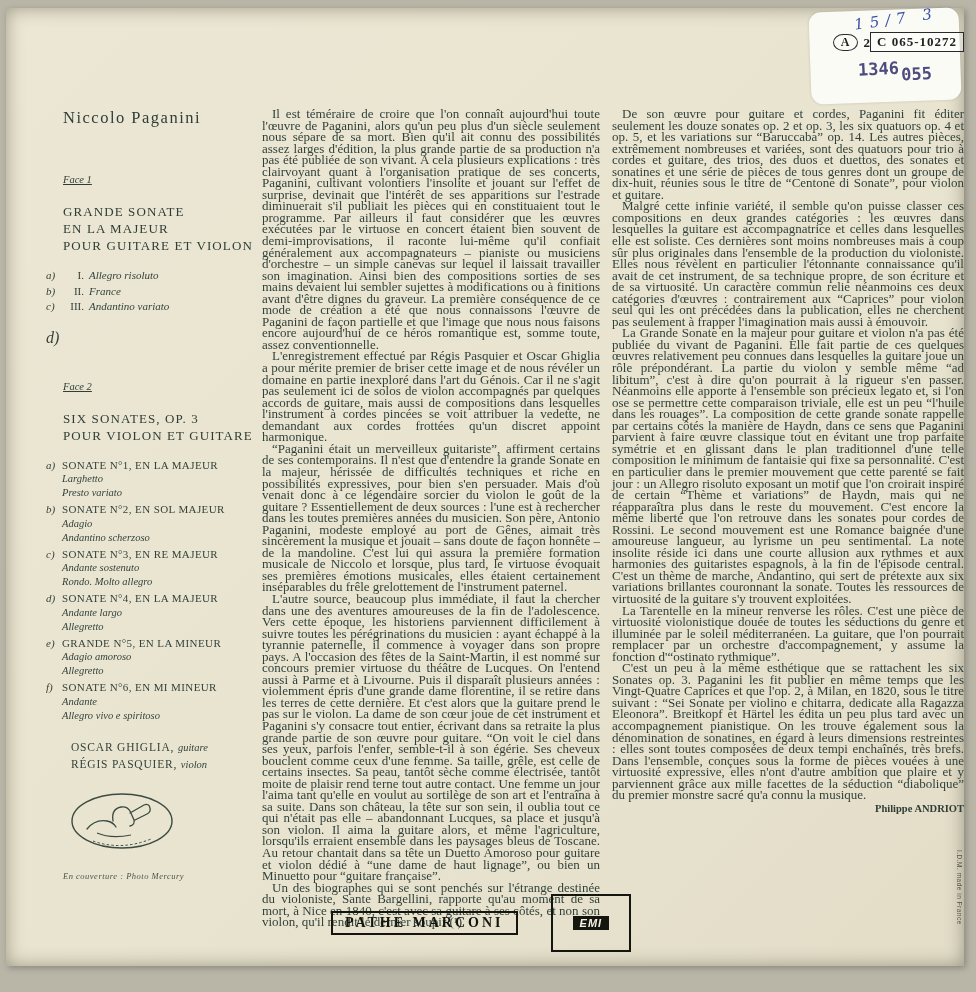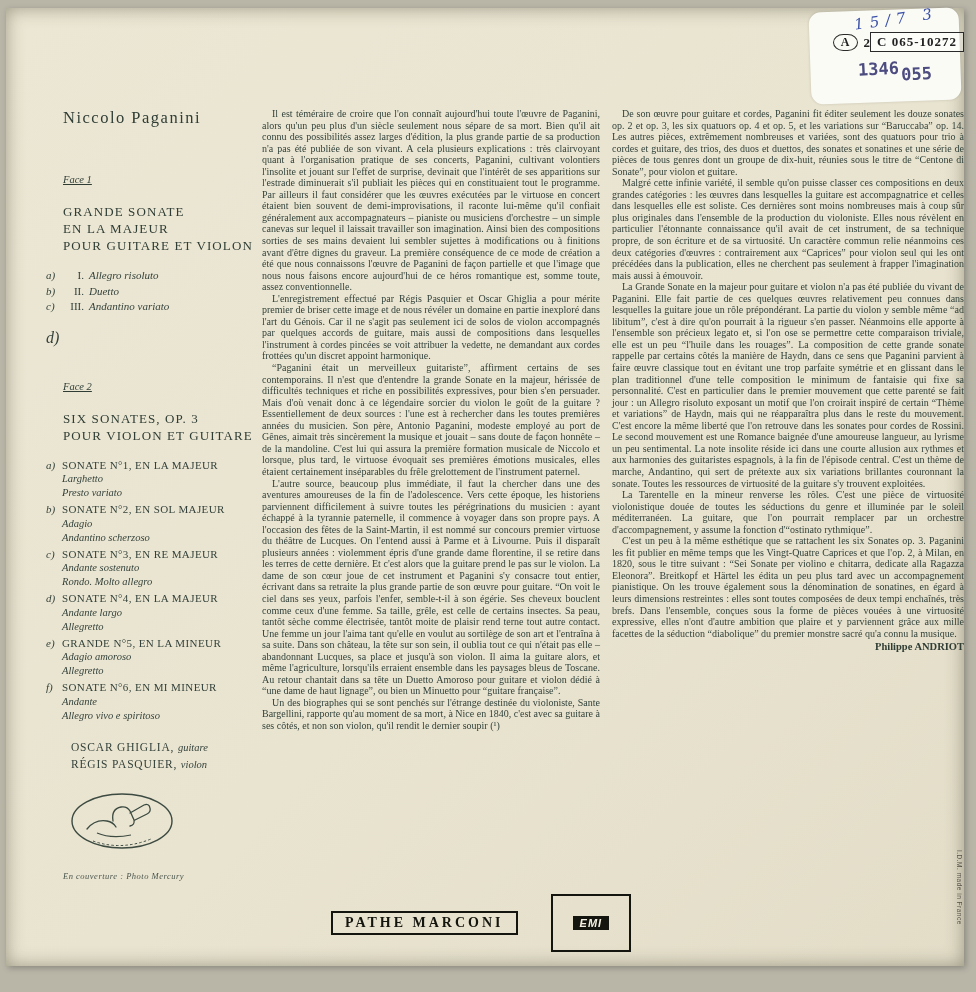--- a/index.html
+++ b/index.html
@@ -42,21 +42,21 @@
   .son-mv{font-style:italic;font-size:10.5px;line-height:14px;}
   .artists{margin-top:16px;margin-left:8px;}
   .artist-line{font-size:11.5px;letter-spacing:.8px;line-height:16px;}
   .artist-role{font-style:italic;letter-spacing:0;font-size:10.5px;}
   .logo-wrap{margin-top:18px;margin-left:4px;}
   .cover-credit{font-style:italic;font-size:8.5px;color:#4a554c;margin-top:14px;letter-spacing:.5px;}
   
   .col-mid{position:absolute;left:256px;top:100px;width:338px;}
   .col-right{position:absolute;left:606px;top:100px;width:352px;}
   .notes p{
-    margin:0;font-size:10px;line-height:11.55px;text-align:justify;
+    margin:0;font-size:13px;line-height:11.55px;text-align:justify;
     text-indent:10px;color:#31413a;
   }
   .signature{font-size:10.5px;font-weight:bold;text-align:right;margin-top:2px;color:#2f3d35;}
   .footnote{margin-top:22px;font-size:7.8px;line-height:9.8px;color:#4a564d;text-align:justify;}
   
   .footer{position:absolute;left:0;right:8px;bottom:14px;display:flex;justify-content:center;gap:10px;align-items:center;}
   .pathe-box{border:2px solid #15150f;padding:2px 12px;font-size:14px;font-weight:bold;letter-spacing:3px;color:#15150f;}
   .emi-box{border:2px solid #15150f;padding:20px;margin-left:23px;}
   .emi-inner{background:#15150f;color:#f4f0e2;font-weight:bold;font-style:italic;font-size:11px;padding:1px 7px;letter-spacing:1px;font-family:"Liberation Sans",sans-serif;}
   .edge-text{position:absolute;right:1px;top:842px;writing-mode:vertical-rl;font-size:6.5px;color:#55514a;font-family:"Liberation Sans",sans-serif;letter-spacing:.5px;}
@@ -89,21 +89,21 @@
 POUR GUITARE ET VIOLON</div>
 
     <div class="mv-row">
       <span class="mv-prefix">a)</span>
       <span class="mv-num">I.</span>
       <span class="mv-name">Allegro risoluto</span>
     </div>
     <div class="mv-row">
       <span class="mv-prefix">b)</span>
       <span class="mv-num">II.</span>
-      <span class="mv-name">Duetto</span>
+      <span class="mv-name">France</span>
     </div>
     <div class="mv-row">
       <span class="mv-prefix">c)</span>
       <span class="mv-num">III.</span>
       <span class="mv-name">Andantino variato</span>
     </div>
 
     <div class="work2">
       <span class="mv-prefix">d)</span>
     </div>

